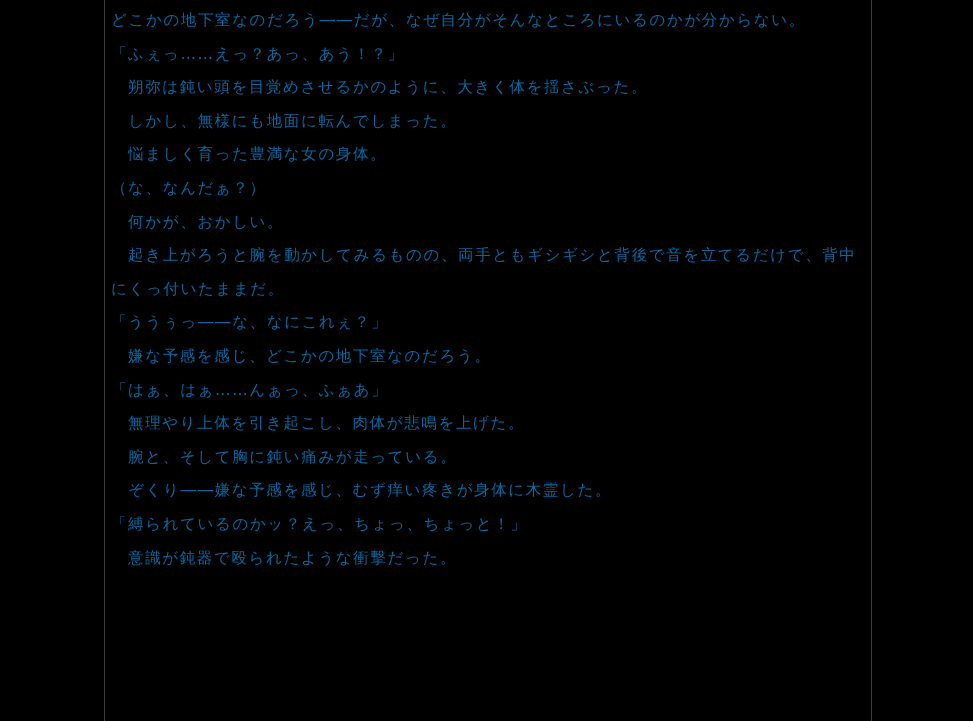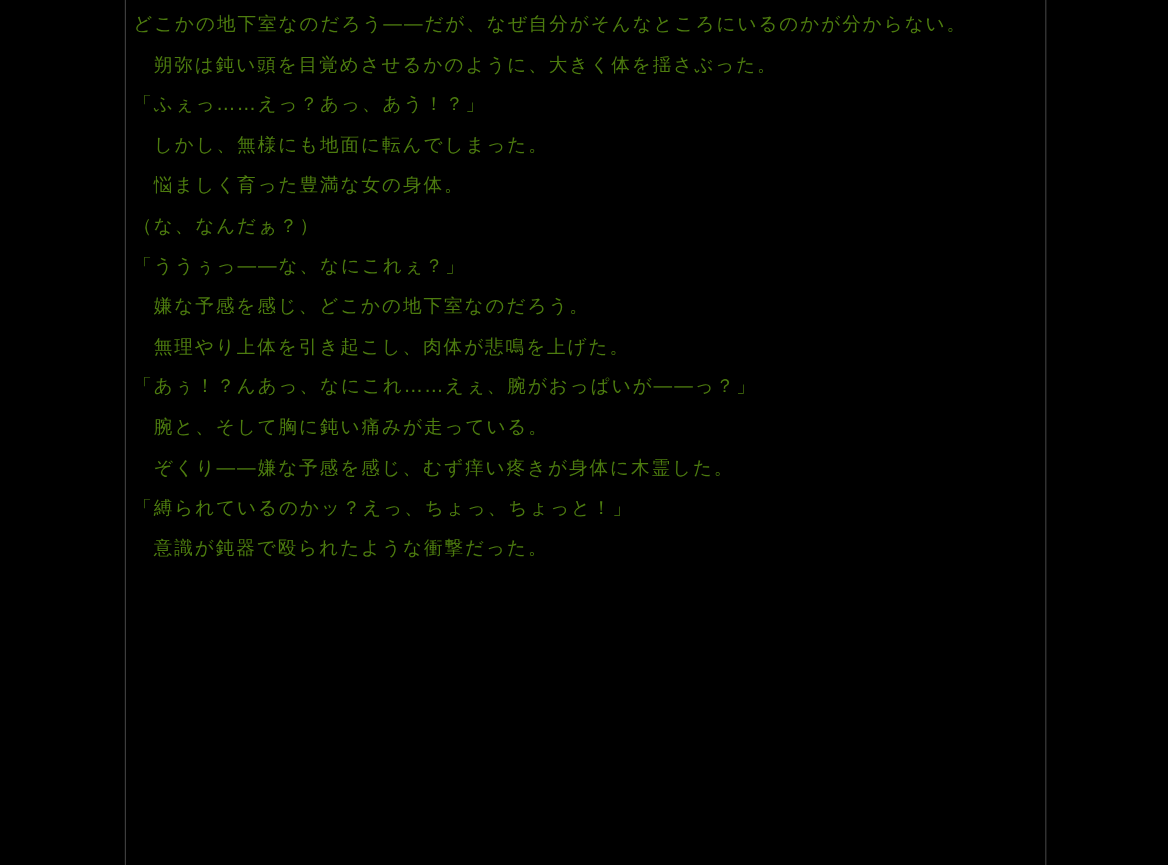--- a/index.html
+++ b/index.html
@@ -39,39 +39,41 @@
     padding: 4px 10px 0 6px;
     box-sizing: border-box;
     color: #ffffff;
   }
   .line {
     font-size: 15.5px;
     line-height: 33.6px;
     letter-spacing: 1.6px;
     white-space: pre-wrap;
     word-break: break-all;
-    color: #4d7c0f;
+    color: #0369a1;
   }
 </style>
 </head>
 <body>
 
 <div id="page">
   <div class="rule left"></div>
   <div class="rule right"></div>
 
   <div id="text-column">
     <div class="line">どこかの地下室なのだろう――だが、なぜ自分がそんなところにいるのかが分からない。</div>
+    <div class="line">「ふぇっ……えっ？あっ、あう！？」</div>
     <div class="line">　朔弥は鈍い頭を目覚めさせるかのように、大きく体を揺さぶった。</div>
-    <div class="line">「ふぇっ……えっ？あっ、あう！？」</div>
     <div class="line">　しかし、無様にも地面に転んでしまった。</div>
     <div class="line">　悩ましく育った豊満な女の身体。</div>
     <div class="line">（な、なんだぁ？）</div>
+    <div class="line">　何かが、おかしい。</div>
+    <div class="line">　起き上がろうと腕を動かしてみるものの、両手ともギシギシと背後で音を立てるだけで、背中にくっ付いたままだ。</div>
     <div class="line">「ううぅっ――な、なにこれぇ？」</div>
     <div class="line">　嫌な予感を感じ、どこかの地下室なのだろう。</div>
+    <div class="line">「はぁ、はぁ……んぁっ、ふぁあ」</div>
     <div class="line">　無理やり上体を引き起こし、肉体が悲鳴を上げた。</div>
-    <div class="line">「あぅ！？んあっ、なにこれ……えぇ、腕がおっぱいが――っ？」</div>
     <div class="line">　腕と、そして胸に鈍い痛みが走っている。</div>
     <div class="line">　ぞくり――嫌な予感を感じ、むず痒い疼きが身体に木霊した。</div>
     <div class="line">「縛られているのかッ？えっ、ちょっ、ちょっと！」</div>
     <div class="line">　意識が鈍器で殴られたような衝撃だった。</div>
   </div>
 </div>
 
 </body></html>

